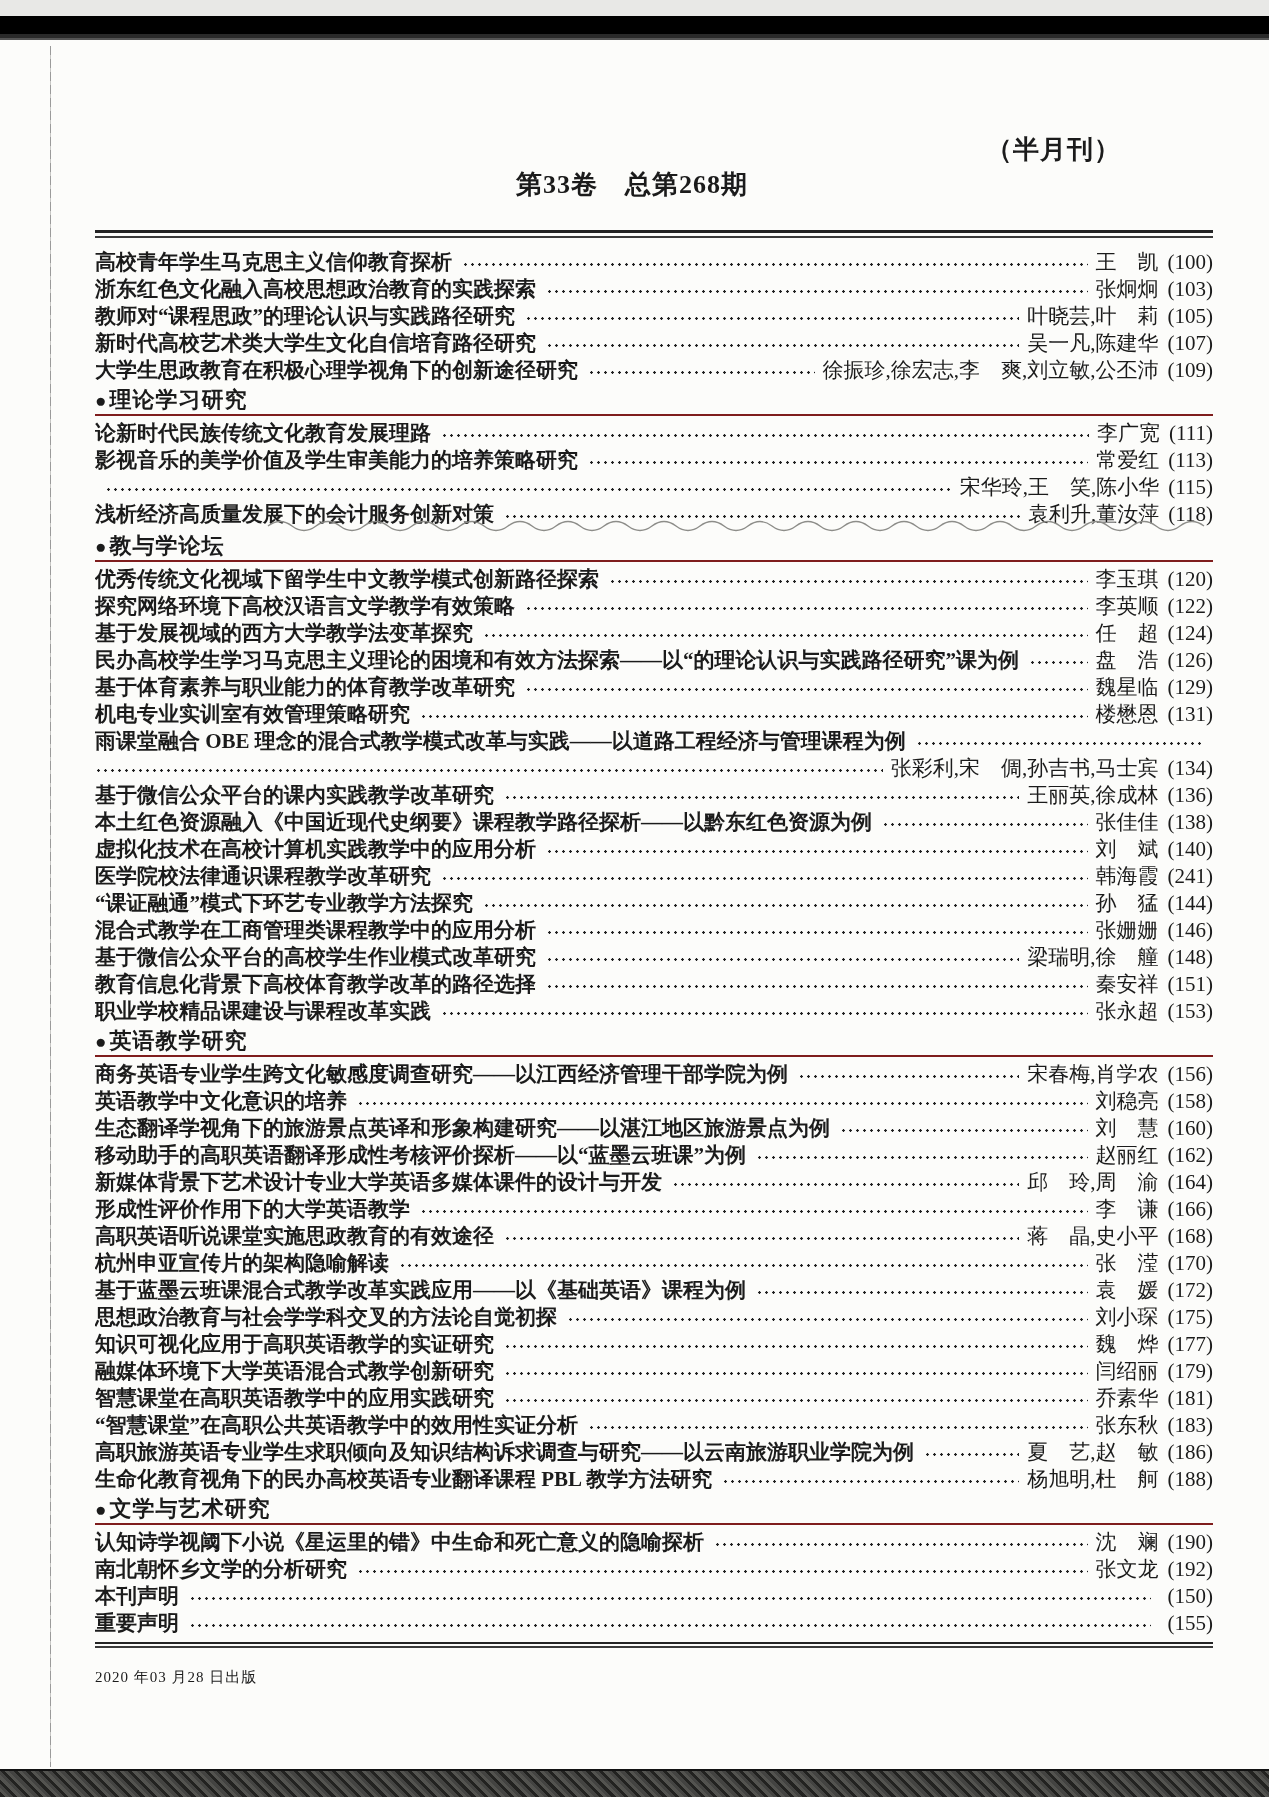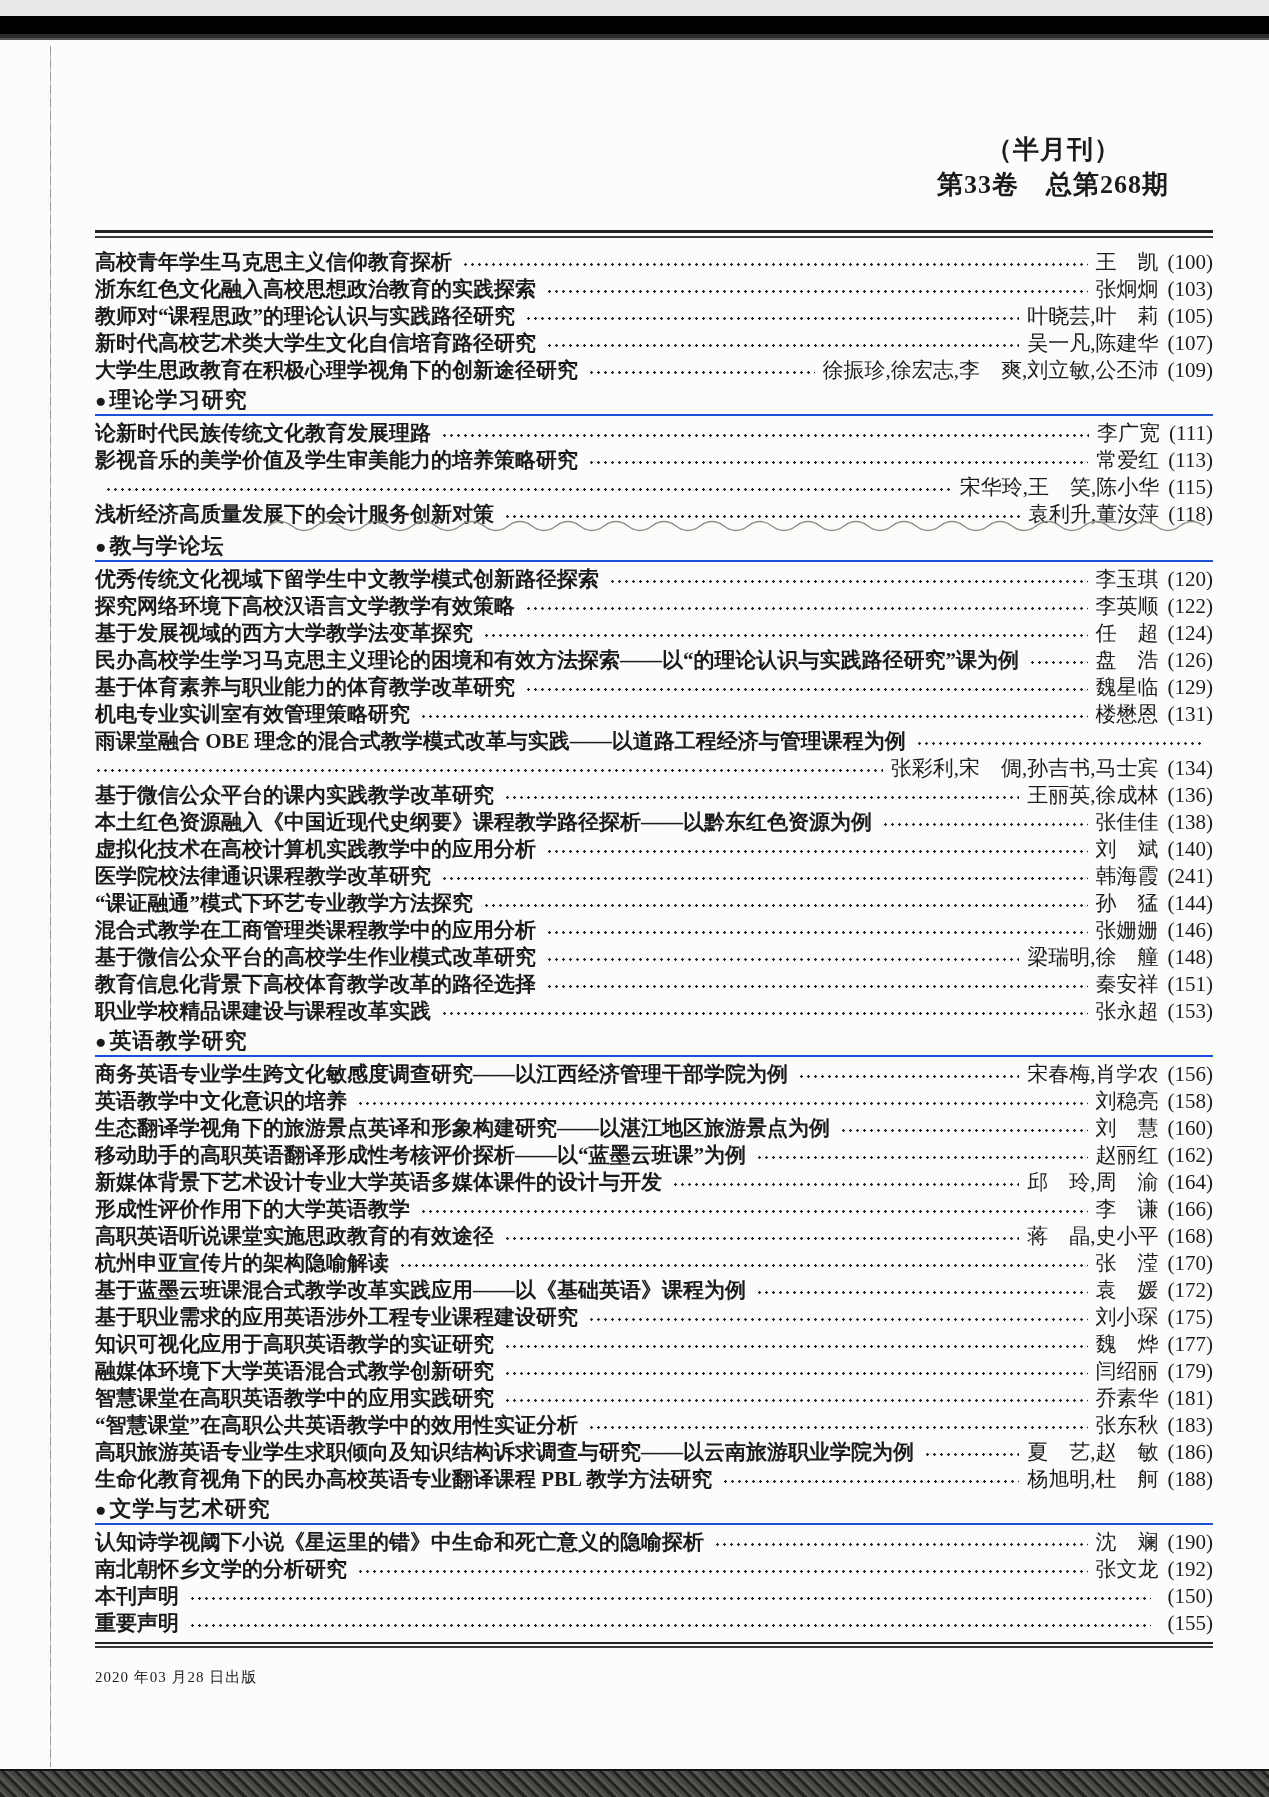--- a/index.html
+++ b/index.html
@@ -33,21 +33,21 @@
   }
   .scan-band-bottom::after{
     content:"";position:absolute;left:0;right:0;bottom:0;height:6px;background:#c9c9c5;opacity:.55;
   }
 
   .content{position:absolute;left:95px;top:0;width:1118px;}
 
   
   .jheader{margin-top:116px;text-align:right;font-weight:700;font-size:26px;line-height:35px;letter-spacing:1px;}
   .jheader .freq{padding-right:92px;}
-  .jheader .vol{padding-right:44px;}
+  .jheader .vol{padding-right:44px;text-align:center;}
 
   .double-rule{height:8px;border-top:3px solid #242424;border-bottom:2px solid #3a3a3a;}
   .double-rule.top{margin-top:28px;}
   .double-rule.bottom{margin-top:6px;border-top-width:2px;border-bottom-width:2px;height:6px;}
 
   
   #toc{margin-top:10px;}
   .entry{display:flex;align-items:baseline;height:27px;font-size:21px;white-space:nowrap;}
   .entry .t{flex:0 1 auto;overflow:hidden;font-weight:bold;}
   .entry .leader{
@@ -55,21 +55,21 @@
     background-image:radial-gradient(circle,#1f1f1f 1.2px,rgba(0,0,0,0) 1.45px);
     background-size:7px 5px;background-repeat:repeat-x;background-position:left center;
   }
   .entry .a{flex:0 0 auto;}
   .entry .p{flex:0 0 auto;margin-left:9px;}
   .entry.cont .leader{margin-left:0;}
 
   .section-header{
     height:31px;line-height:29px;margin:2px 0 3px;
     font-size:22px;font-weight:700;letter-spacing:1px;
-    border-bottom:2px solid #1d4ed8;
+    border-bottom:2px solid #7f1d1d;
   }
   .section-header .bullet{font-size:19px;margin-right:2px;}
 
   .wavy{height:14px;margin:-8px 0 -4px;display:flex;justify-content:flex-end;overflow:visible;}
   .wavy svg{display:block;overflow:visible;}
 
   .pubdate{margin-top:20px;font-size:15px;letter-spacing:1px;}
 </style>
 </head>
 <body>
@@ -295,21 +295,21 @@
           <span class="a">张　滢</span>
           <span class="p">(170)</span>
         </div>
         <div class="entry">
           <span class="t">基于蓝墨云班课混合式教学改革实践应用——以《基础英语》课程为例</span>
           <span class="leader"></span>
           <span class="a">袁　媛</span>
           <span class="p">(172)</span>
         </div>
         <div class="entry">
-          <span class="t">基于职业需求的应用英语涉外工程专业课程建设研究</span>
+          <span class="t">思想政治教育与社会学学科交叉的方法论自觉初探</span>
           <span class="leader"></span>
           <span class="a">刘小琛</span>
           <span class="p">(175)</span>
         </div>
         <div class="entry">
           <span class="t">知识可视化应用于高职英语教学的实证研究</span>
           <span class="leader"></span>
           <span class="a">魏　烨</span>
           <span class="p">(177)</span>
         </div>

